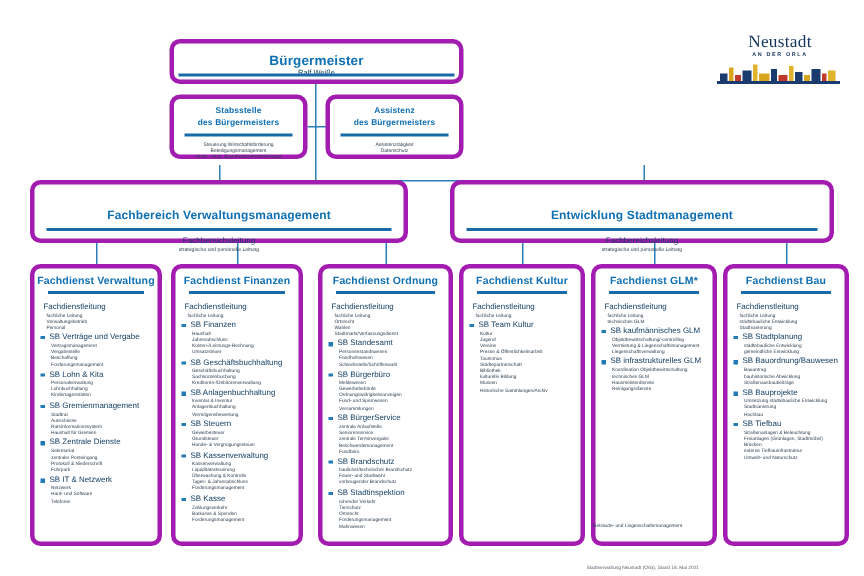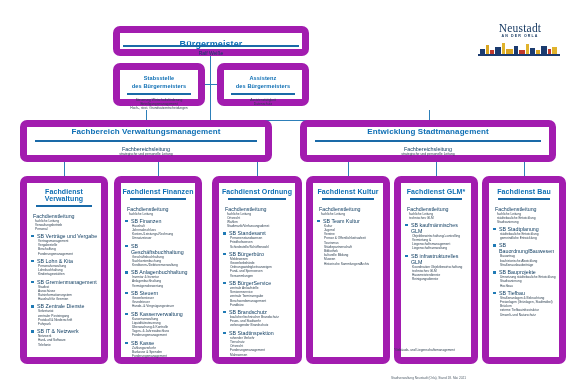--- a/index.html
+++ b/index.html
@@ -8,21 +8,21 @@
     background:#ffffff;
     font-family:"Liberation Sans", sans-serif;
     color:#0b4f86;
     position:relative;
   }
   .canvas{position:relative;width:472px;height:384px;}
 
   
   .box{
     position:absolute;
-    border:7px solid #a21caf;
+    border:3px solid #a21caf;
     border-radius:7px;
     background:#ffffff;
     box-sizing:border-box;
   }
   .ttl{
     text-align:center;
     color:#0f6fb4;
     font-weight:bold;
     letter-spacing:.1px;
   }
@@ -45,21 +45,21 @@
   
   #staff{left:113px;top:63px;width:92px;height:43px;}
   #assist{left:217px;top:63px;width:92px;height:43px;}
   .staffbox .ttl{font-size:5.6px;margin-top:5px;line-height:1.35;}
   .staffbox .rule{margin:3px 7px 3px 7px;height:1.5px;}
   .staffbox .tiny{font-size:3.3px;}
 
   
   #div1{left:20px;top:120px;width:252px;height:42px;}
   #div2{left:300px;top:120px;width:256px;height:42px;}
-  .divbox .ttl{font-size:8px;margin-top:0;}
+  .divbox .ttl{font-size:8px;margin-top:16px;}
   .divbox .rule{margin:4px 8px 4px 8px;height:1.6px;}
   .divbox .sub{font-size:5.4px;}
   .divbox .tiny{font-size:3.4px;margin-top:0px;}
 
   
   .col{top:176px;height:188px;}
   .col .ttl{font-size:7px;margin-top:5px;}
   .col .rule{margin:3px 9px 3px 9px;height:1.5px;}
   #c1{left:20px;width:88px;}
   #c2{left:114px;width:88px;}

